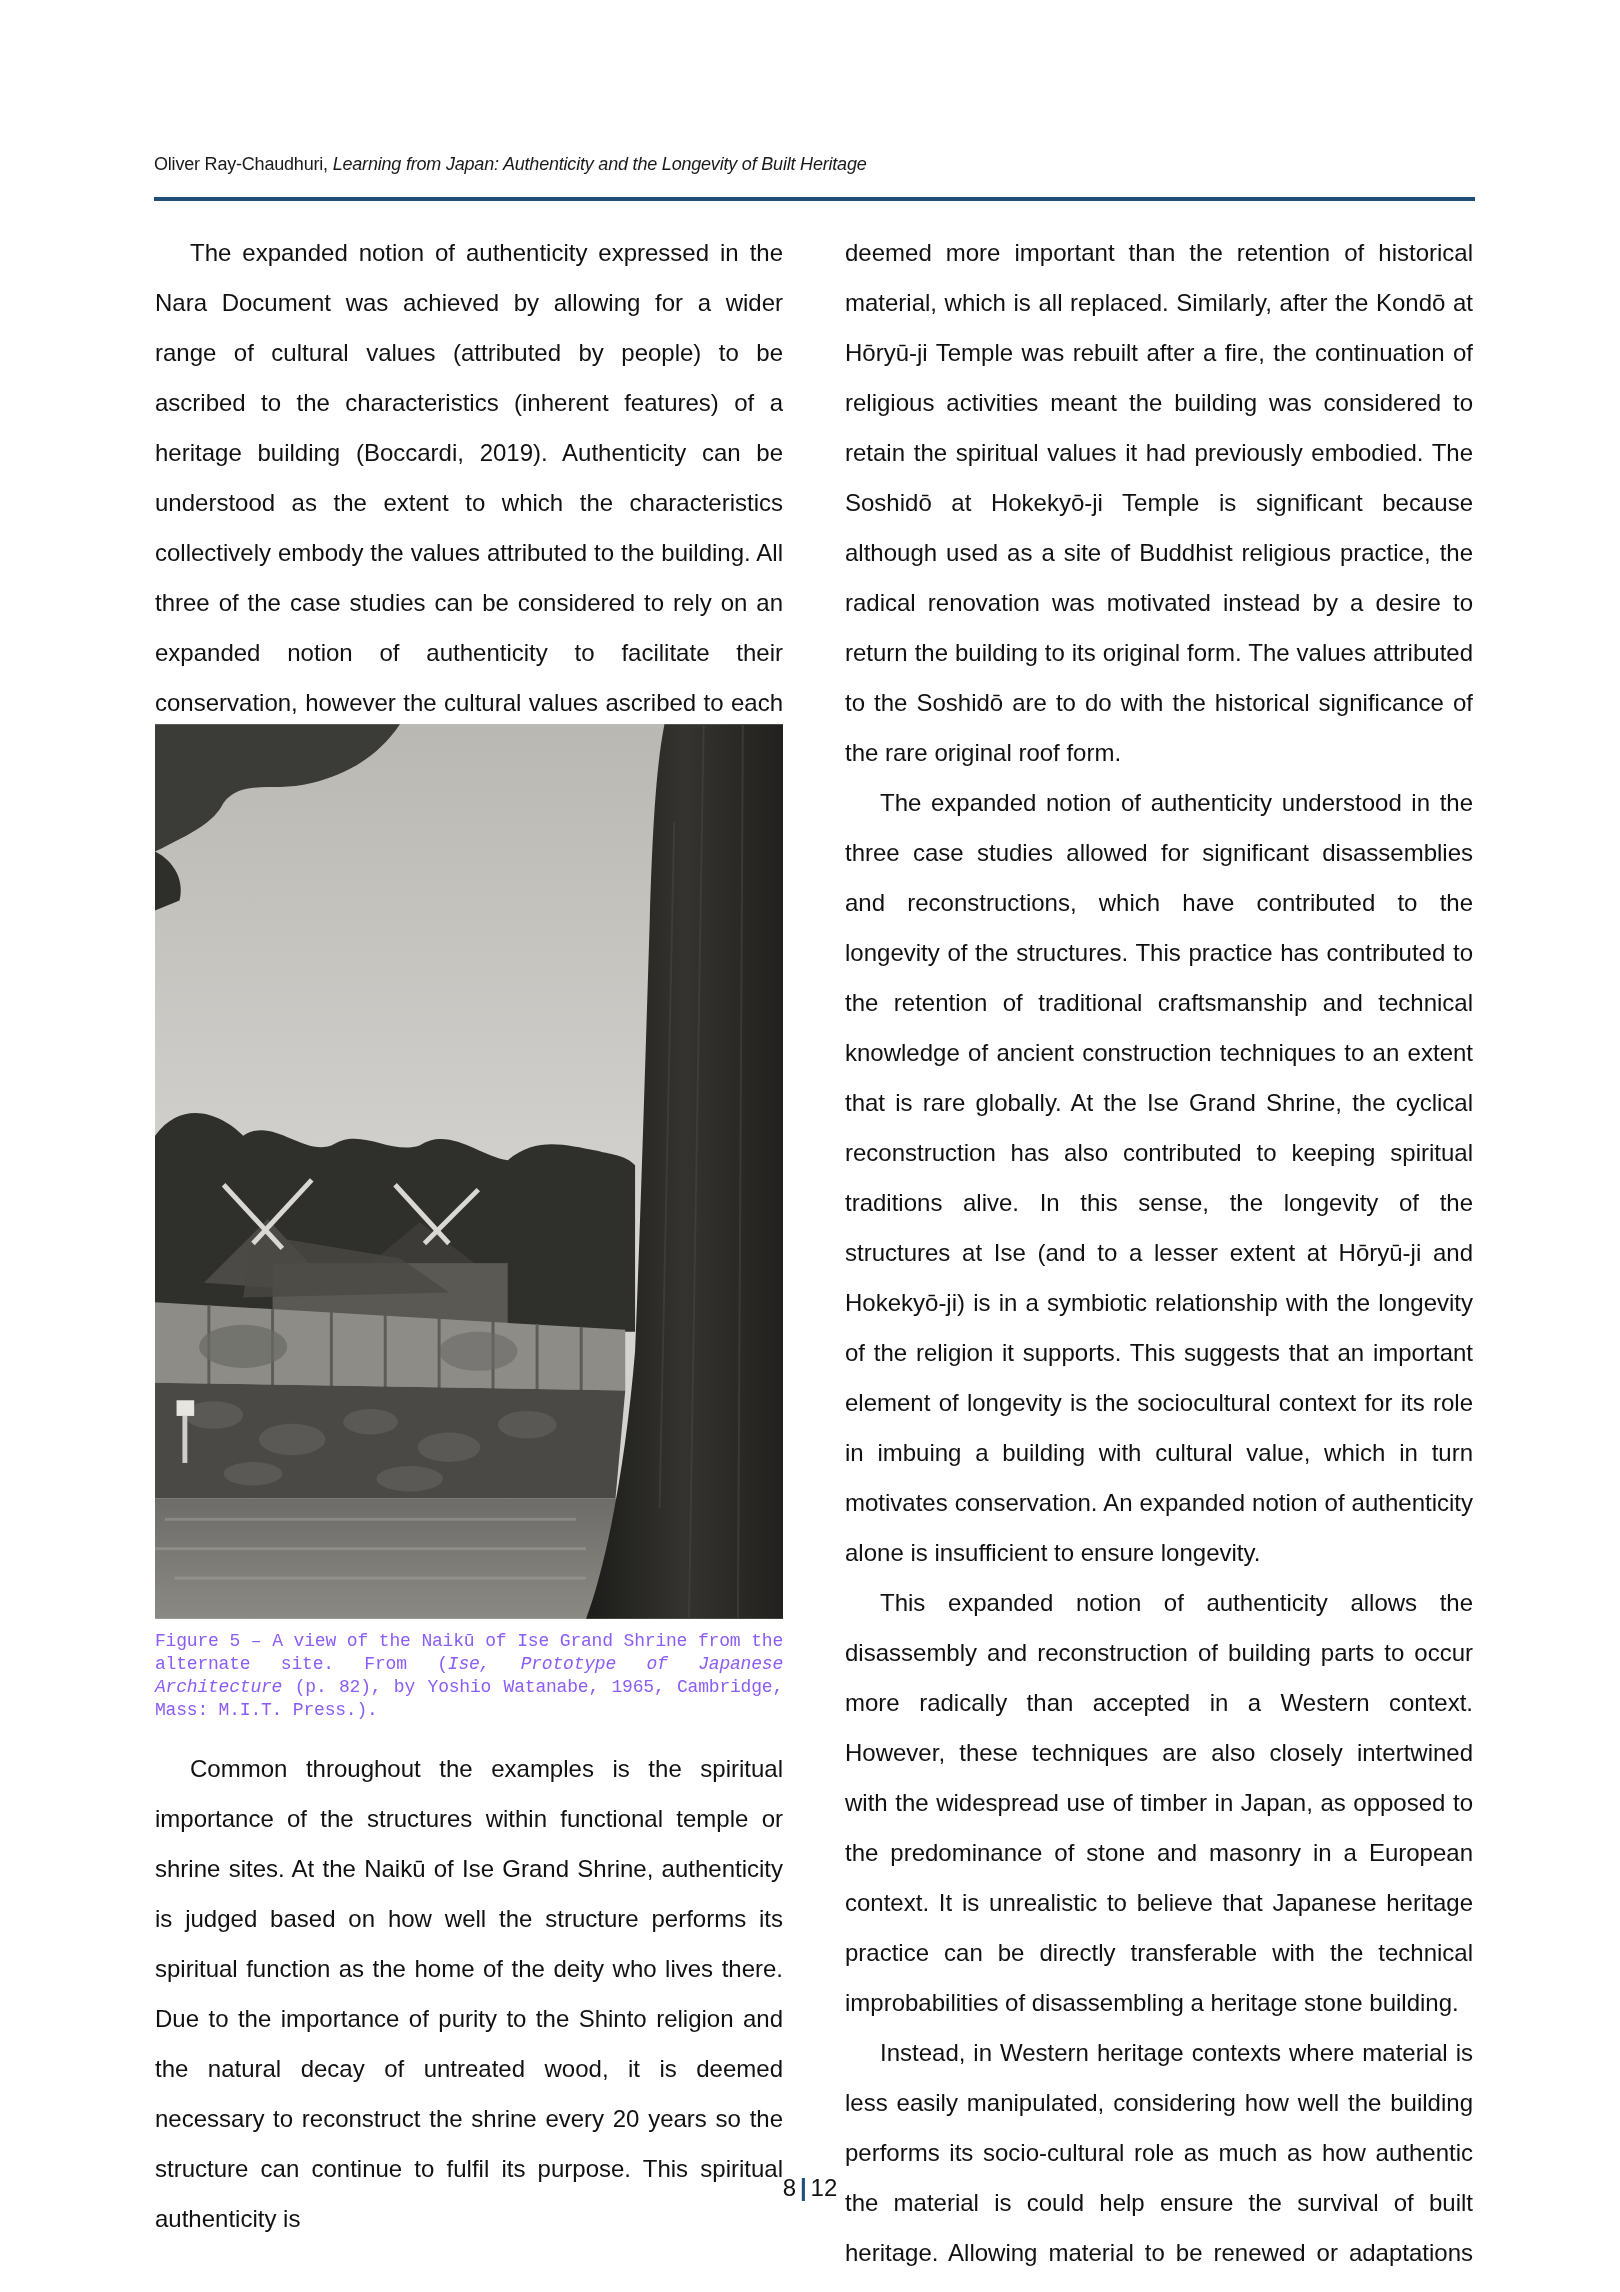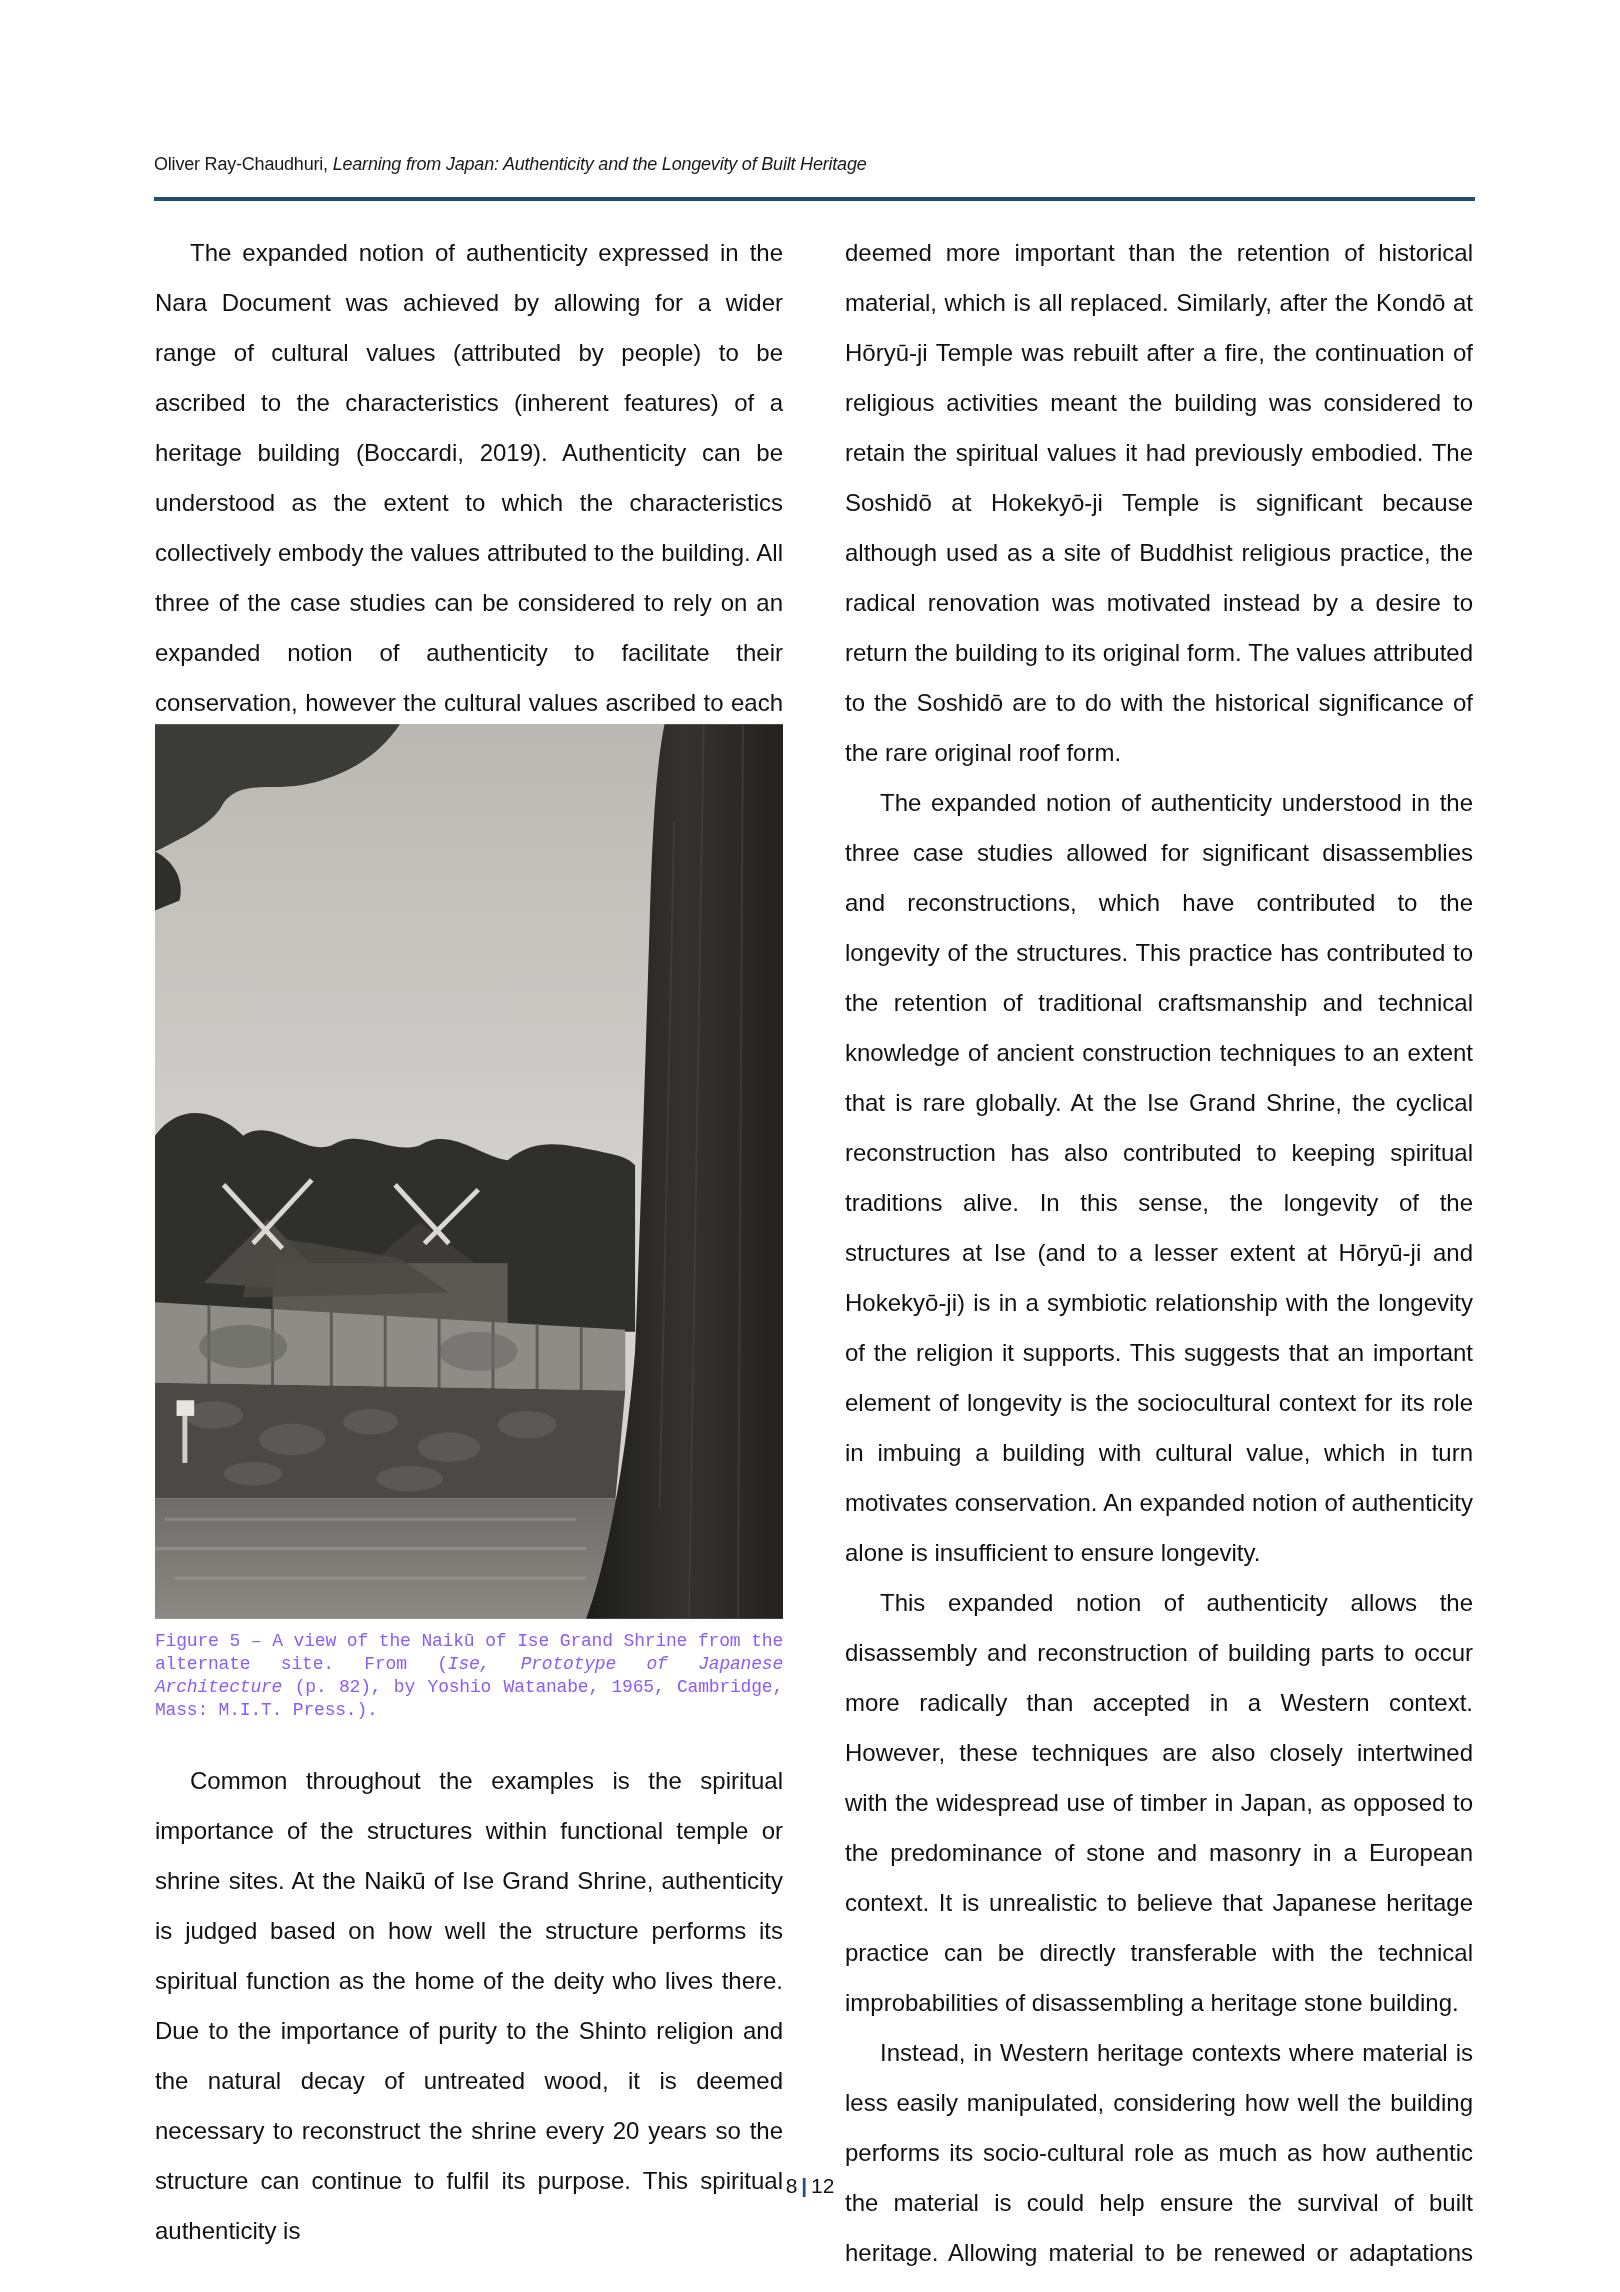--- a/index.html
+++ b/index.html
@@ -15,36 +15,36 @@
   .header-rule {
     position: absolute; left: 154px; top: 197px; width: 1321px; height: 3.9px; background: #1f4e79;
   }
 
   .col { position: absolute; width: 628px; font-family: "Liberation Sans", sans-serif;
          font-size: 24px; line-height: 50px; color: #111; text-align: justify; }
   .col p { margin: 0; text-indent: 35px; hyphens: manual; }
   .col p.no-indent { text-indent: 0; }
 
   .left-top { left: 155px; top: 228px; }
-  .left-bottom { left: 155px; top: 1744px; margin-top: 12px; }
+  .left-bottom { left: 155px; top: 1744px; }
   .right-col { left: 845px; top: 228px; }
 
   .figure { position: absolute; left: 155px; top: 724px; width: 628px; height: 895px; overflow: hidden; background: #c9c9c6; }
   .figure svg { display: block; }
 
   .caption {
     position: absolute; left: 155px; top: 1630px; width: 628px;
     font-family: Liberation Mono, monospace; font-size: 18px; line-height: 23px;
     color: #8b5cf6; text-align: justify; letter-spacing: -0.2px;
   }
   .caption i { font-style: italic; }
 
   .page-number {
     position: absolute; left: 0; top: 2174px; width: 1620px; text-align: center;
-    font-family: "Liberation Sans", sans-serif; font-size: 21px; color: #111;
+    font-family: "Liberation Sans", sans-serif; font-size: 24px; color: #111;
   }
   .page-number .sep { color: #1f4e79; font-weight: bold; padding: 0 3.9px; }
 </style>
 </head>
 <body>
 
 <div class="page">
 
   <div class="running-header">
     <span>Oliver Ray-Chaudhuri, </span><span class="title">Learning from Japan: Authenticity and the Longevity of Built Heritage</span>

